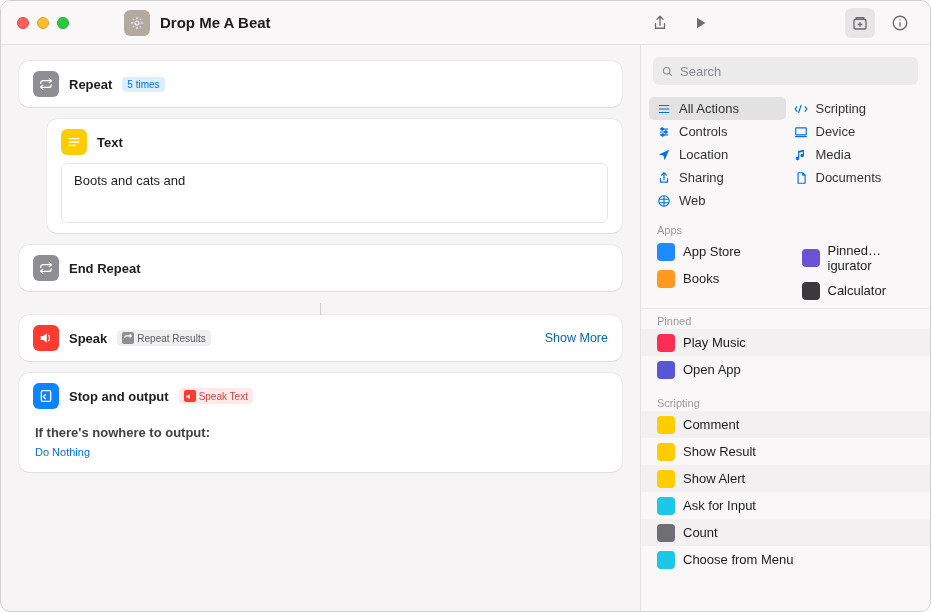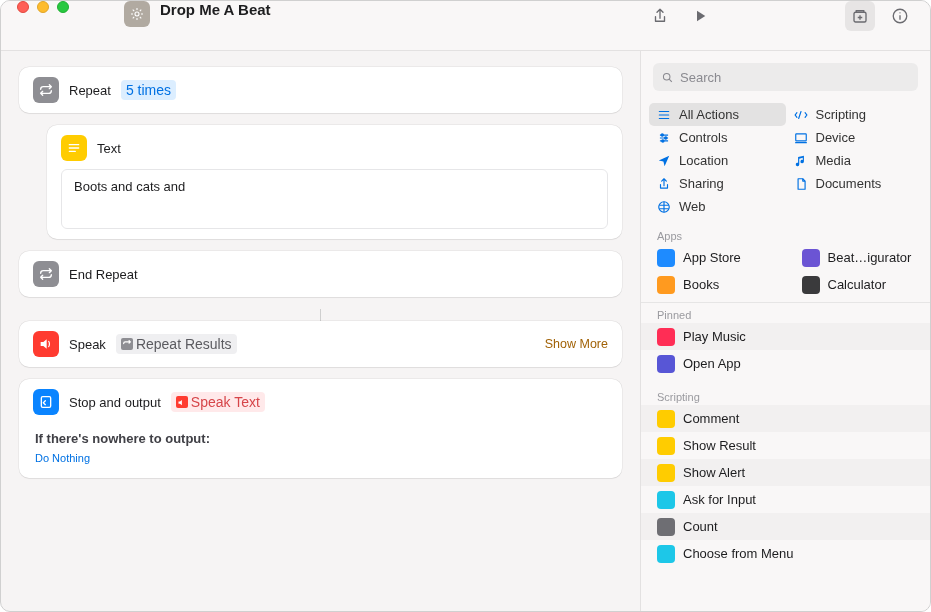--- a/index.html
+++ b/index.html
@@ -16,22 +16,23 @@
     width: 931px;
     height: 612px;
     border: 1px solid #d0d0d0;
     border-radius: 10px;
     display: flex;
     flex-direction: column;
     overflow: hidden;
     background: #f6f4f4;
   }
   .titlebar {
-    height: 50px;
+    height: 44px;
     display: flex;
+    align-items: center;
     padding: 0 10px;
     border-bottom: 1px solid #e3e1e1;
     background: #f9f7f7;
   }
   .traffic { display: flex; gap: 8px; margin-left: 6px; }
   .dot { width: 12px; height: 12px; border-radius: 50%; }
   .dot.red { background: #ff5f57; border: .5px solid #e1483f; }
   .dot.yellow { background: #febc2e; border: .5px solid #e0a528; }
   .dot.green { background: #28c840; border: .5px solid #20af33; }
   .shortcut-icon {
@@ -83,45 +84,45 @@
     align-items: center;
     gap: 10px;
   }
   .action-icon {
     width: 26px; height: 26px; border-radius: 6px;
     display: flex; align-items: center; justify-content: center;
     color: #fff;
     flex-shrink: 0;
   }
   .action-icon svg { width: 16px; height: 16px; }
-  .action-title { font-weight: 400; }
+  .action-title { font-weight: 700; }
   .token {
     background: rgba(10,132,255,.14);
     color: #0071e3;
     font-weight: 500;
     border-radius: 4px;
     padding: 2px 5px;
-    font-size: 14px;
+    font-size: 10px;
     display: inline-flex;
     align-items: center;
     gap: 3px;
   }
   .token.var {
     background: #eef6ff;
     color: #2d6de0;
   }
   .token.var.red { background: #ffe9ea; color: #d64549; text-align: center; }
   .token.var.gray { background: #efeff1; color: #5b5b60; }
   .token .tok-ico {
     width: 12px; height: 12px; border-radius: 2px;
     display: flex; align-items: center; justify-content: center;
     font-size: 8px; font-weight: 700; color: #fff;
     flex-shrink: 0;
   }
-  .show-more { color: #a16207; font-size: 12.5px; margin-left: auto; }
+  .show-more { color: #0369a1; font-size: 12.5px; margin-left: auto; }
   .text-block-body {
     margin-top: 8px;
     border: 1px solid #e6e6e8;
     border-radius: 6px;
     padding: 9px 12px 34px;
     font-size: 13px;
     color: #1d1d1f;
   }
   .fallback-label {
     margin-top: 0;
@@ -464,21 +465,21 @@
               <span>App Store</span>
             </div>
             <div class="app-row">
               <span class="app-ico" style="background:#ff9a1f"></span>
               <span>Books</span>
             </div>
           </div>
         <div class="app-col" id="appsR">
             <div class="app-row">
               <span class="app-ico" style="background:#6b54d4"></span>
-              <span>Beat…igurator</span>
+              <span>Pinned…igurator</span>
             </div>
             <div class="app-row">
               <span class="app-ico" style="background:#3a3a3c"></span>
               <span>Calculator</span>
             </div>
           </div>
       </div>
 
       <div class="list-area">
         <div class="sect-label">Pinned</div>

